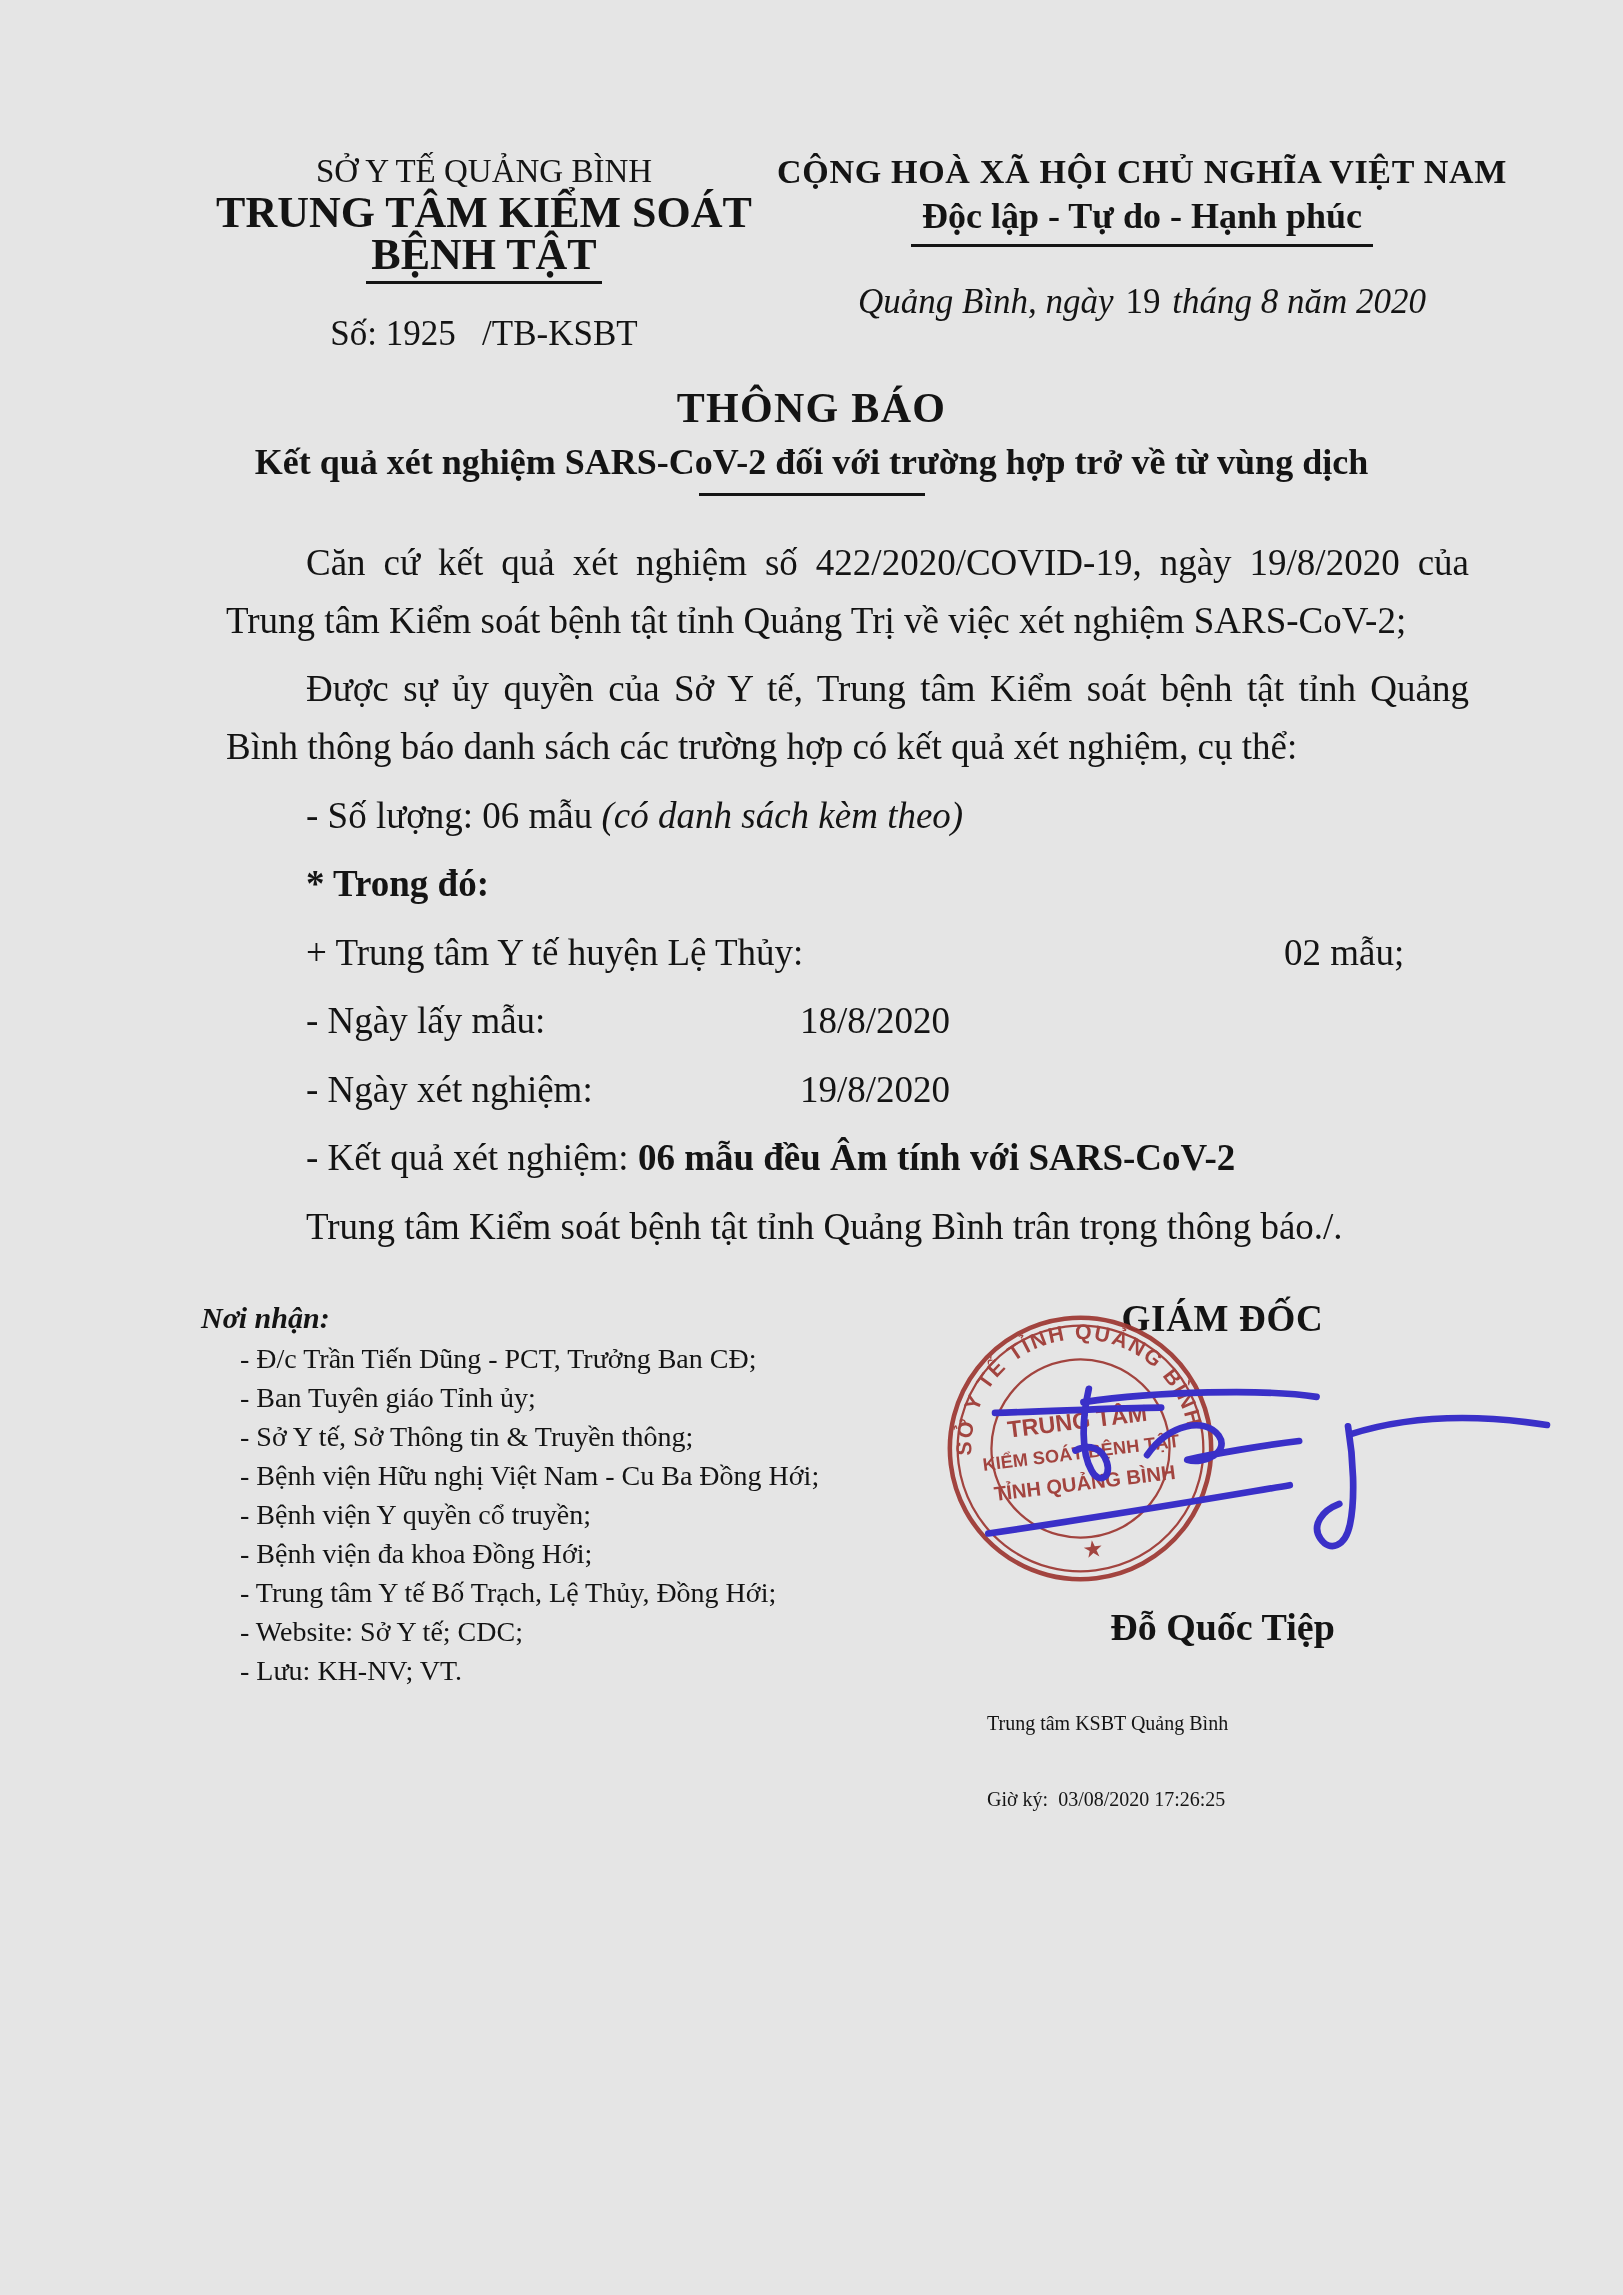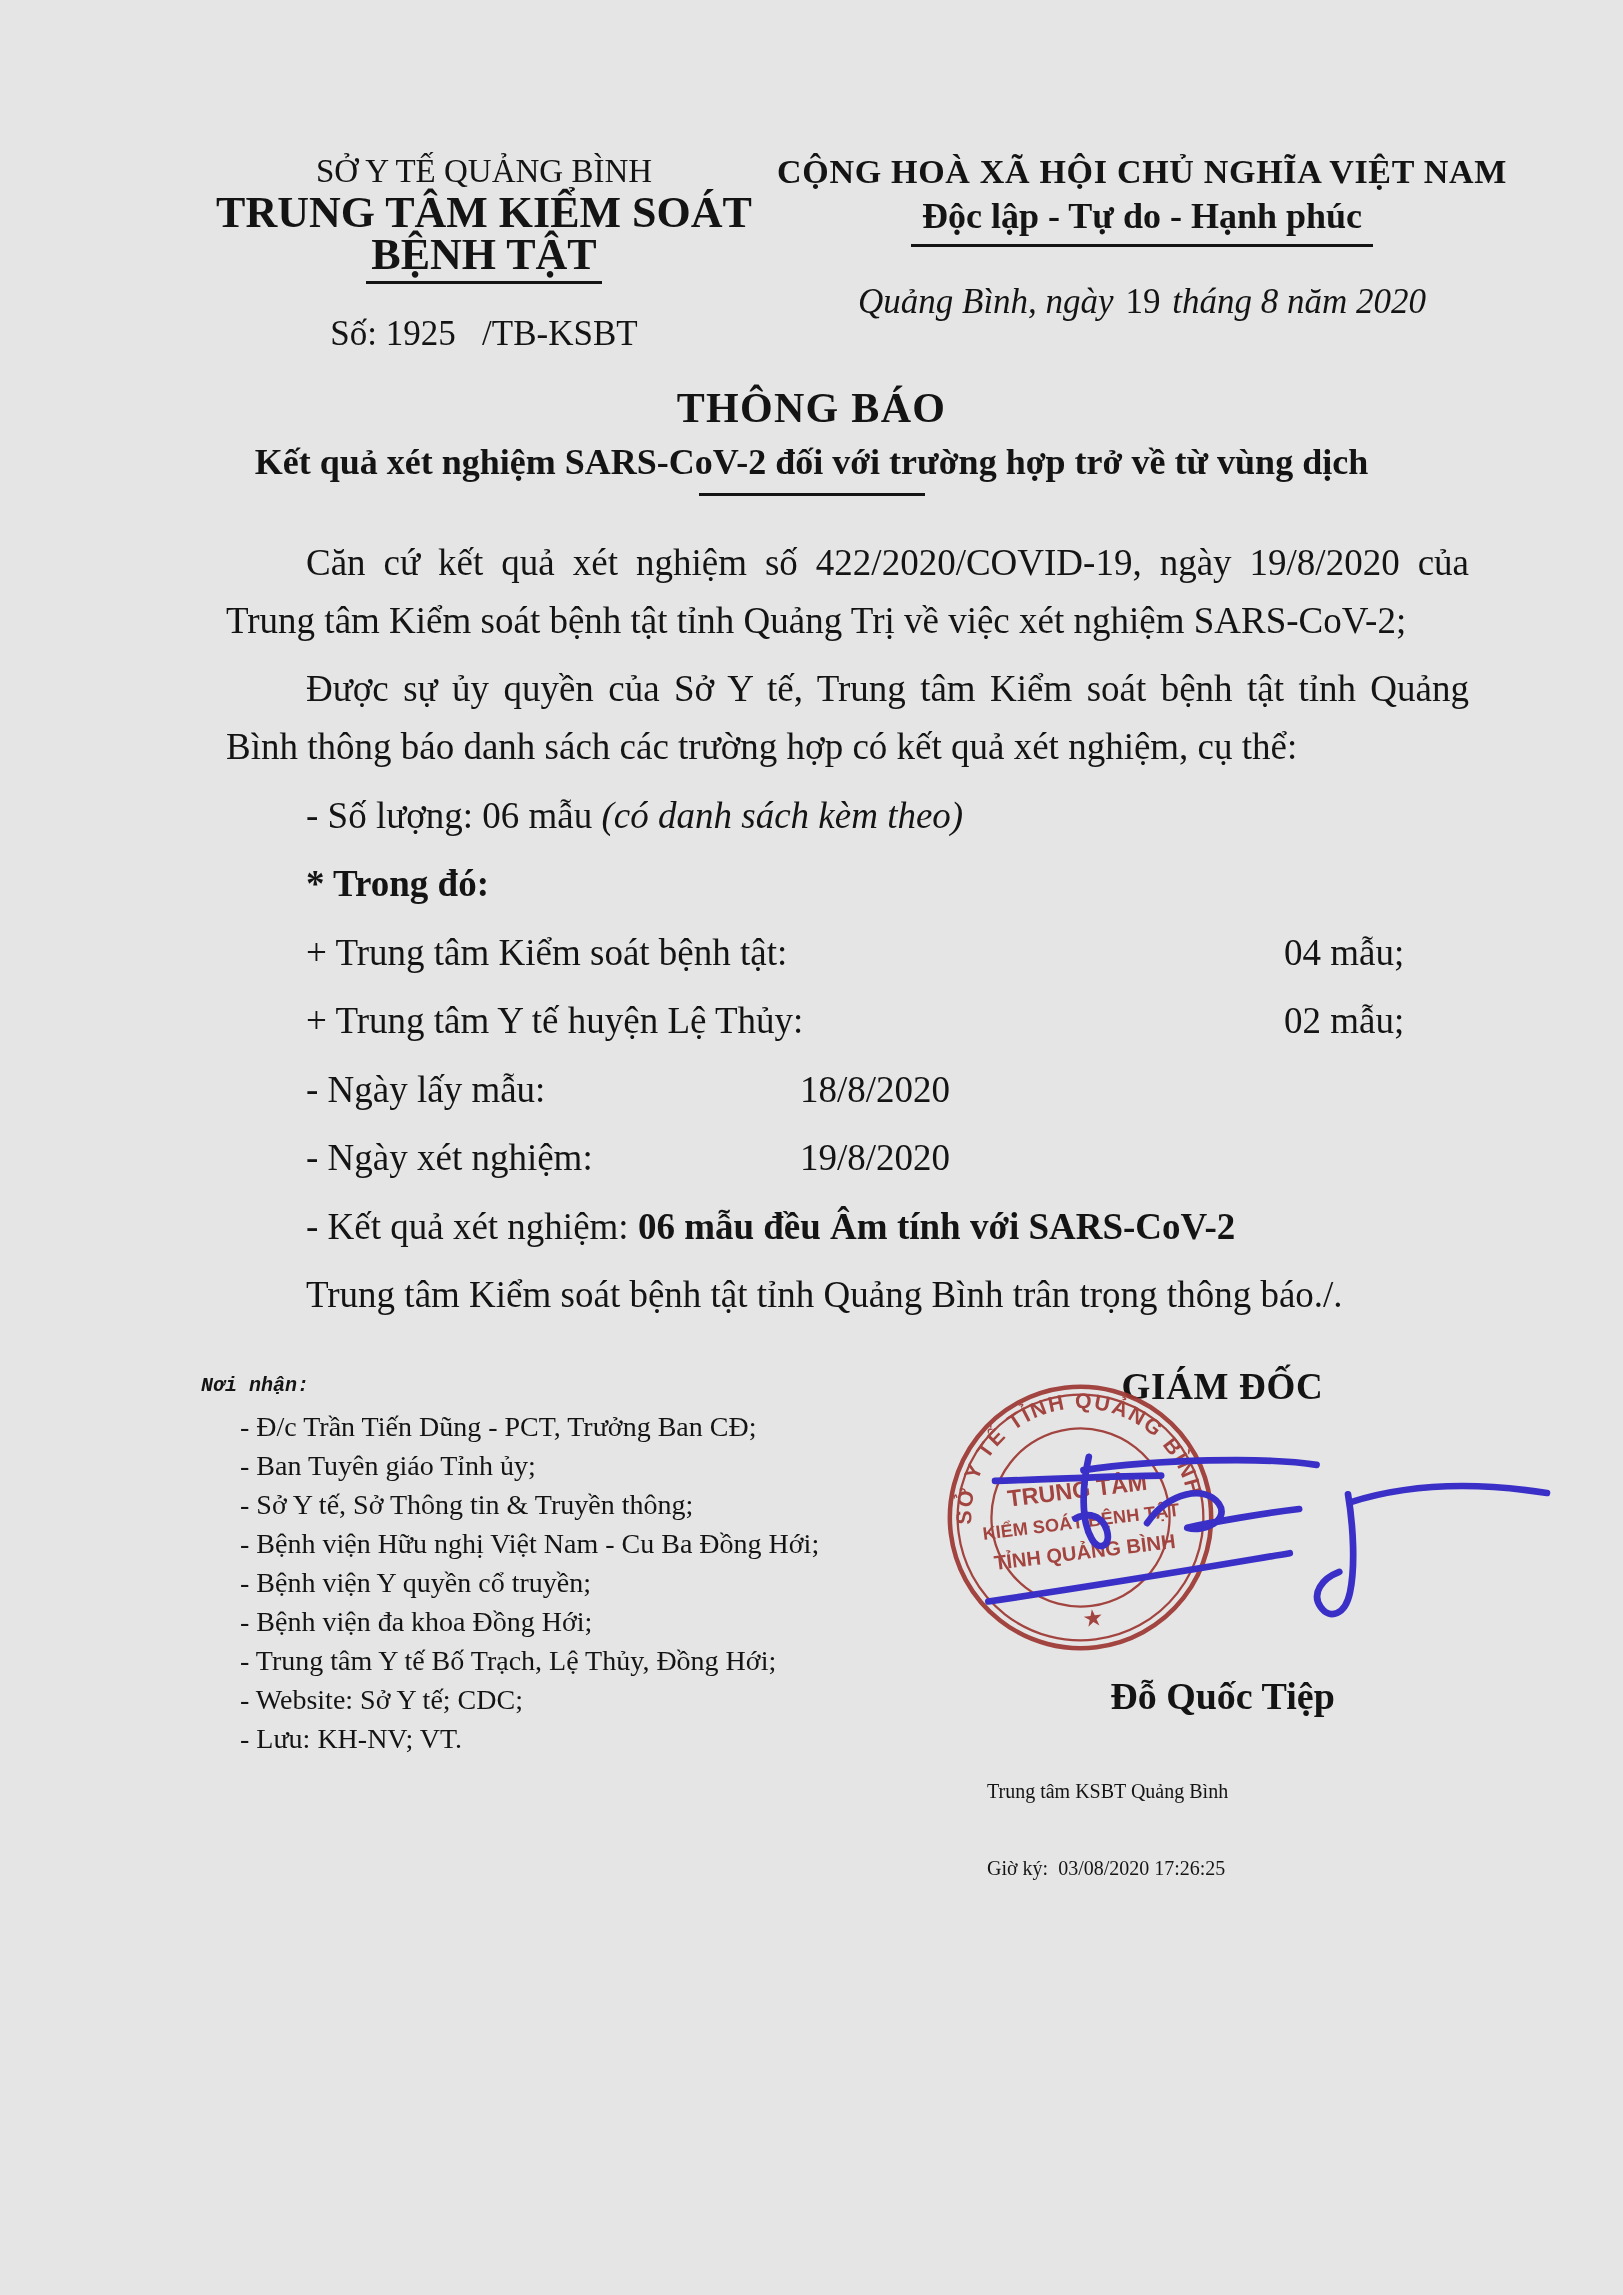--- a/index.html
+++ b/index.html
@@ -36,21 +36,21 @@
   .para{margin:0;text-indent:80px;text-align:justify;}
   .para + .para{margin-top:10.5px;}
   .bold{font-weight:bold;}
   .it{font-style:italic;}
   .row{position:relative;}
   .val-mid{position:absolute;left:494px;top:0;}
   .val-right{position:absolute;left:978px;top:0;}
   
   .ftr{display:flex;margin-top:41px;padding-left:201px;}
   .recips{width:713px;}
-  .recip-label{font-size:20px;font-weight:bold;font-style:italic;line-height:42px;font-family:Liberation Mono, monospace;}
+  .recip-label{font-size:30px;font-weight:bold;font-style:italic;line-height:42px;}
   .recip-item{font-size:28px;line-height:39px;padding-left:39px;}
   .sign-col{flex:1;padding-right:92px;text-align:center;position:relative;}
   .signer-title{font-size:37px;font-weight:bold;letter-spacing:0.7px;}
   .sig-canvas{position:relative;height:262px;}
   .stamp-svg{position:absolute;left:30px;top:-27.5px;width:273px;height:273px;opacity:.93;transform:rotate(-7deg);}
   .stamp-svg circle{fill:none;stroke:var(--stamp-red);}
   .stamp-svg text{fill:var(--stamp-red);font-family:"Liberation Sans","DejaVu Sans",sans-serif;font-weight:bold;}
   .sig-svg{position:absolute;left:69px;top:39px;width:576px;height:183px;overflow:visible;}
   .sig-svg path{fill:none;stroke:var(--sig-blue);stroke-width:10;stroke-linecap:round;stroke-linejoin:round;}
   .signer-name{font-size:38px;font-weight:bold;margin-top:3.9px;}
@@ -81,21 +81,20 @@
     <div class="doc-title">THÔNG BÁO</div>
     <div class="doc-subtitle">Kết quả xét nghiệm SARS-CoV-2 đối với trường hợp trở về từ vùng dịch</div>
     <div class="title-rule"></div>
   </section>
 
   <section class="body-sec">
     <p class="para">Căn cứ kết quả xét nghiệm số 422/2020/COVID-19, ngày 19/8/2020 của Trung tâm Kiểm soát bệnh tật tỉnh Quảng Trị về việc xét nghiệm SARS-CoV-2;</p>
     <p class="para">Được sự ủy quyền của Sở Y tế, Trung tâm Kiểm soát bệnh tật tỉnh Quảng Bình thông báo danh sách các trường hợp có kết quả xét nghiệm, cụ thể:</p>
     <p class="para"><span>- Số lượng: 06 mẫu </span><span class="it">(có danh sách kèm theo)</span></p>
     <p class="para bold">* Trong đó:</p>
-    <p class="para row"><span>+ Trung tâm Kiểm soát bệnh tật:</span><span class="val-right">04 mẫu;</span></p>
     <p class="para row"><span>+ Trung tâm Y tế huyện Lệ Thủy:</span><span class="val-right">02 mẫu;</span></p>
     <p class="para row"><span>- Ngày lấy mẫu:</span><span class="val-mid">18/8/2020</span></p>
     <p class="para row"><span>- Ngày xét nghiệm:</span><span class="val-mid">19/8/2020</span></p>
     <p class="para"><span>- Kết quả xét nghiệm: </span><span class="bold">06 mẫu đều Âm tính với SARS-CoV-2</span></p>
     <p class="para">Trung tâm Kiểm soát bệnh tật tỉnh Quảng Bình trân trọng thông báo./.</p>
   </section>
 
   <footer class="ftr">
     <div class="recips">
       <div class="recip-label">Nơi nhận:</div>

